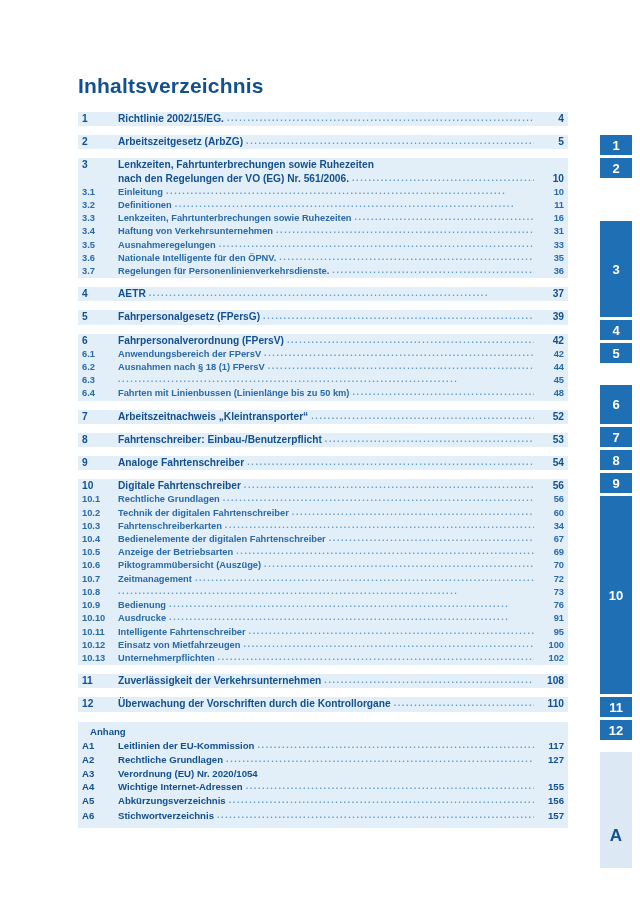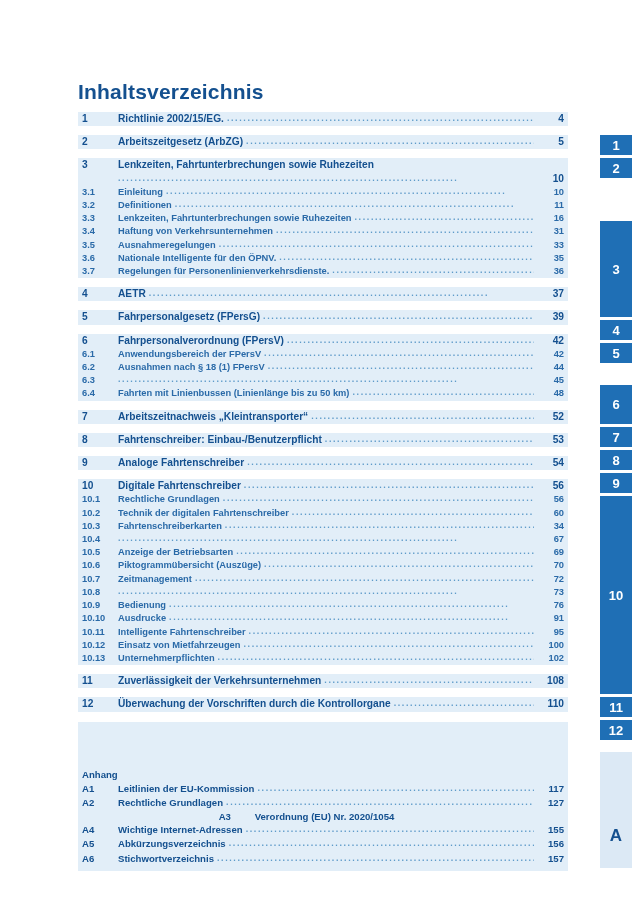--- a/index.html
+++ b/index.html
@@ -18,21 +18,21 @@
   .page {
     position: absolute;
     left: 0; top: 0;
     width: 640px; height: 898px;
   }
 
   
   .title {
     position: absolute;
     left: 78px;
-    top: 80px;
+    top: 74px;
     font-size: 21px;
     font-weight: bold;
     color: #14508f;
     letter-spacing: 0.2px;
   }
 
   
   .toc {
     position: absolute;
     left: 78px;
@@ -90,29 +90,28 @@
     color: #2a6aa8;
   }
   .spacer9 { height: 9px; }
 
   
   .anhang {
     background: #e2eef8;
     padding: 3px 0 5px 0;
     margin-top: 10px;
   }
-  .anhang .row { background: transparent; justify-content: center; }
+  .anhang .row { background: transparent; }
   .anhang .row.main { font-size: 9.6px; }
   .anhang-title {
     font-size: 9.6px;
     font-weight: bold;
     color: #14508f;
-    padding-left: 4px;
+    padding-left: 12px;
     line-height: 14px;
-    margin-top: 43px;
   }
 
   
   .tabs {
     position: absolute;
     right: 8px;
     top: 112px;
     width: 32px;
   }
   .tab {
@@ -163,20 +162,21 @@
     </div>
     <div class="spacer9"></div>
 
     <div class="row band main">
       <span class="num">3</span>
       <span class="txt">Lenkzeiten, Fahrtunterbrechungen sowie Ruhezeiten</span>
       <span class="pg"></span>
     </div>
     <div class="row band main">
       <span class="num"></span>
+      <span class="txt">nach den Regelungen der VO (EG) Nr. 561/2006.</span>
       <span class="dots">...................................................................................</span>
       <span class="pg">10</span>
     </div>
 
     <div class="row band sub">
       <span class="num">3.1</span>
       <span class="txt">Einleitung</span>
       <span class="dots">...................................................................................</span>
       <span class="pg">10</span>
     </div>
@@ -308,20 +308,21 @@
       <span class="pg">60</span>
     </div>
     <div class="row band sub">
       <span class="num">10.3</span>
       <span class="txt">Fahrtenschreiberkarten</span>
       <span class="dots">...................................................................................</span>
       <span class="pg">34</span>
     </div>
     <div class="row band sub">
       <span class="num">10.4</span>
+      <span class="txt">Bedienelemente der digitalen Fahrtenschreiber</span>
       <span class="dots">...................................................................................</span>
       <span class="pg">67</span>
     </div>
     <div class="row band sub">
       <span class="num">10.5</span>
       <span class="txt">Anzeige der Betriebsarten</span>
       <span class="dots">...................................................................................</span>
       <span class="pg">69</span>
     </div>
     <div class="row band sub">

